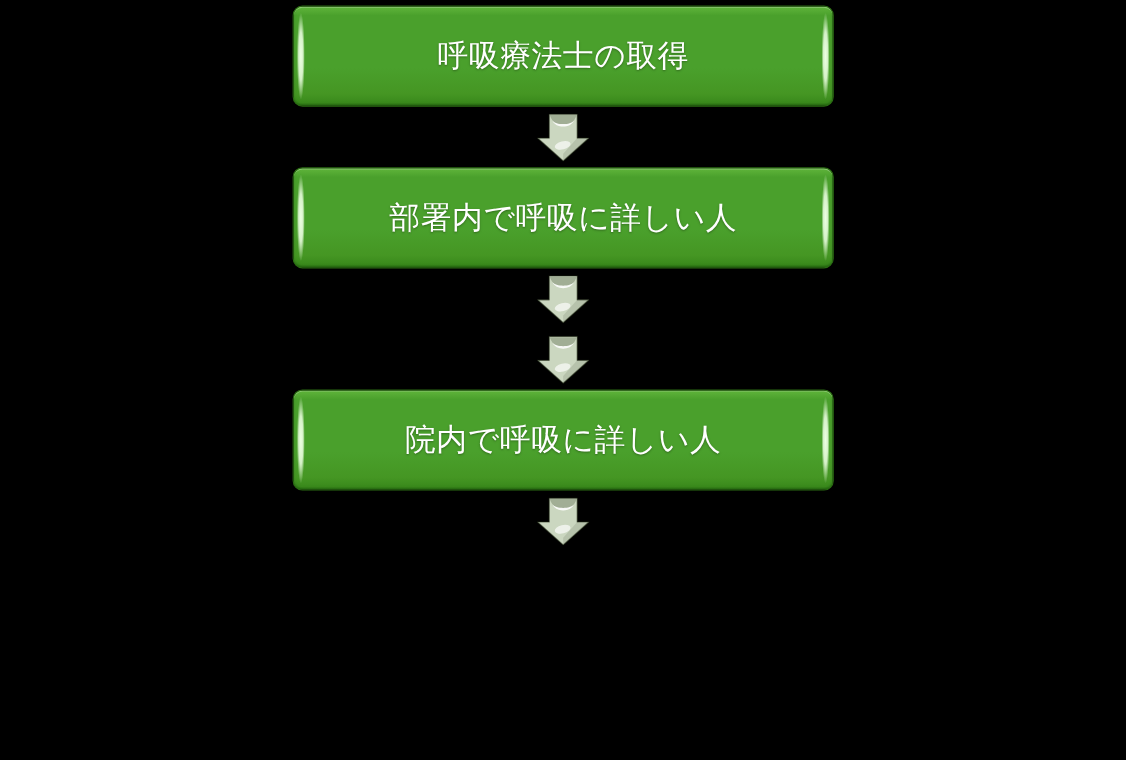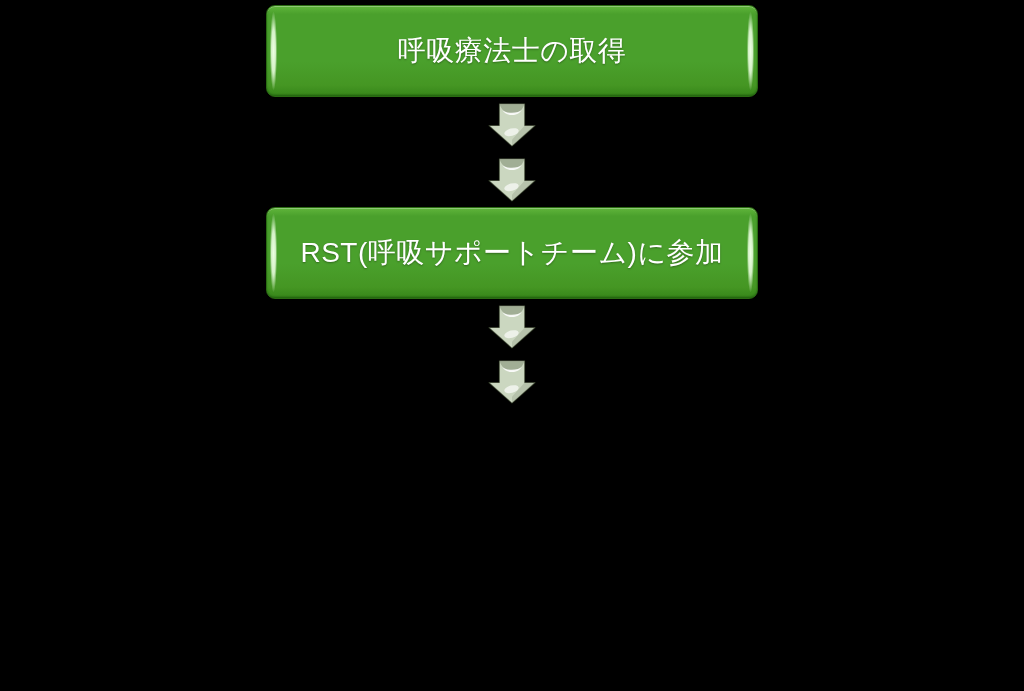--- a/index.html
+++ b/index.html
@@ -110,38 +110,41 @@
   <div class="step-box">
     <span class="step-label">呼吸療法士の取得</span>
   </div>
 
   <div class="step-connector">
     <svg class="arrow-svg" viewBox="0 0 47 43">
         <use href="#block-down-arrow"></use>
       </svg>
   </div>
 
-
-  <div class="step-connector">
-    <svg class="arrow-svg" viewBox="0 0 47 43">
-        <use href="#block-down-arrow"></use>
-      </svg>
-  </div>
-
   <div class="step-box">
-    <span class="step-label">RST(呼吸サポートチーム)に参加</span>
+    <span class="step-label">部署内で呼吸に詳しい人</span>
   </div>
 
   <div class="step-connector">
     <svg class="arrow-svg" viewBox="0 0 47 43">
         <use href="#block-down-arrow"></use>
       </svg>
   </div>
 
 
   <div class="step-connector">
     <svg class="arrow-svg" viewBox="0 0 47 43">
         <use href="#block-down-arrow"></use>
       </svg>
   </div>
 
+  <div class="step-box">
+    <span class="step-label">院内で呼吸に詳しい人</span>
+  </div>
+
+  <div class="step-connector">
+    <svg class="arrow-svg" viewBox="0 0 47 43">
+        <use href="#block-down-arrow"></use>
+      </svg>
+  </div>
+
 
 </div>
 
 </body></html>

